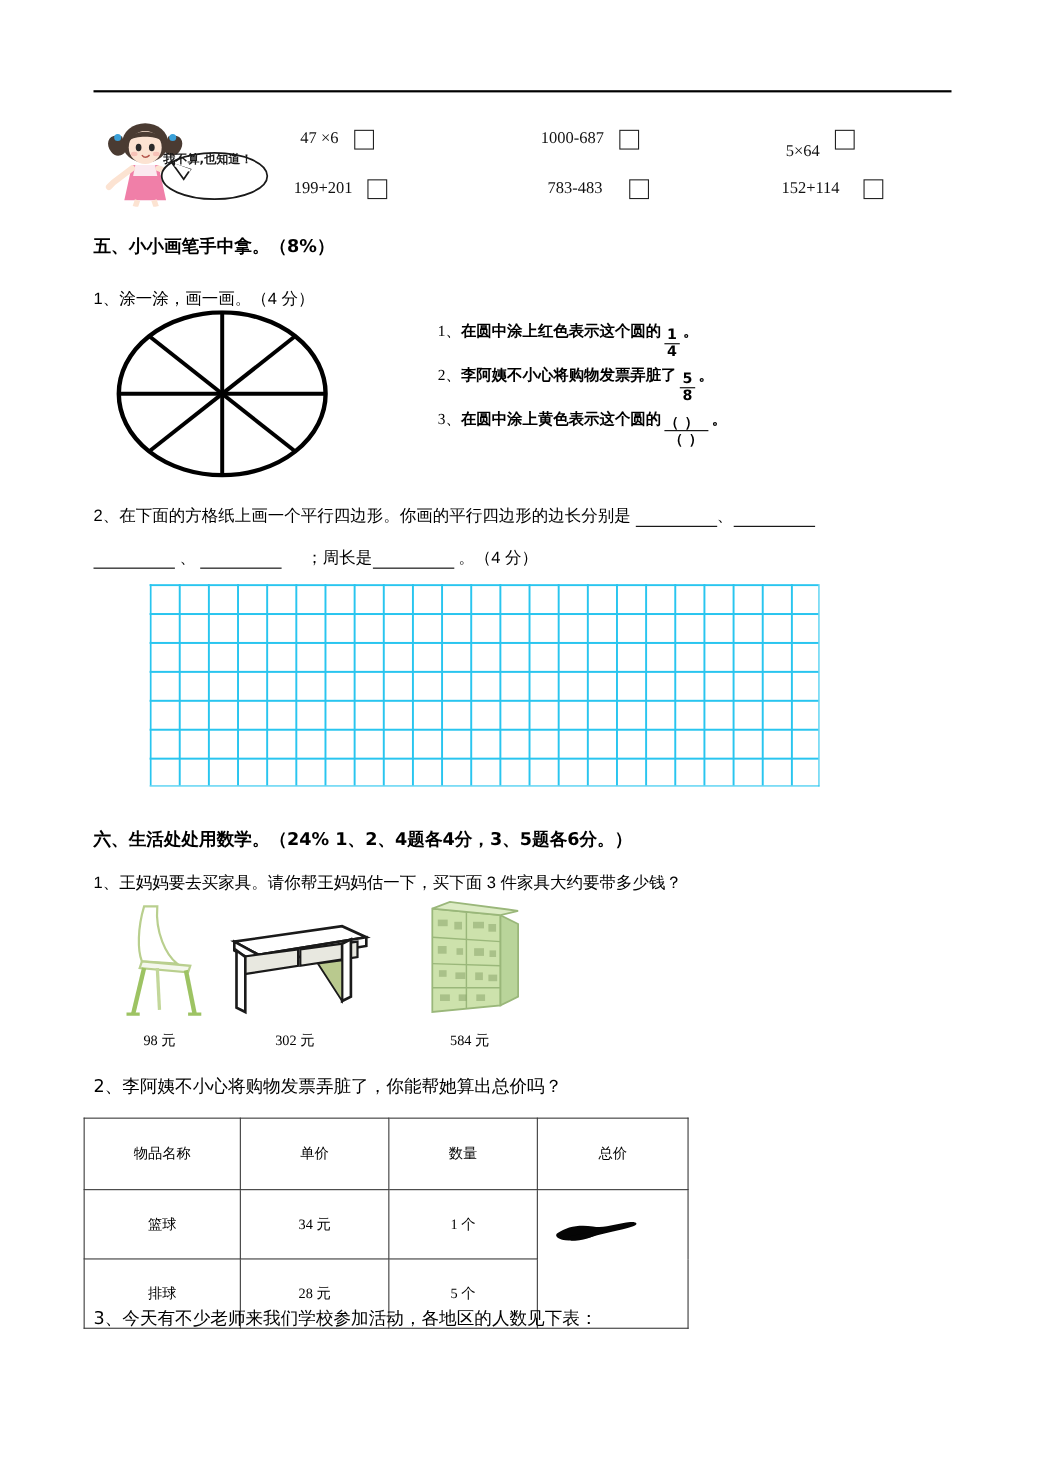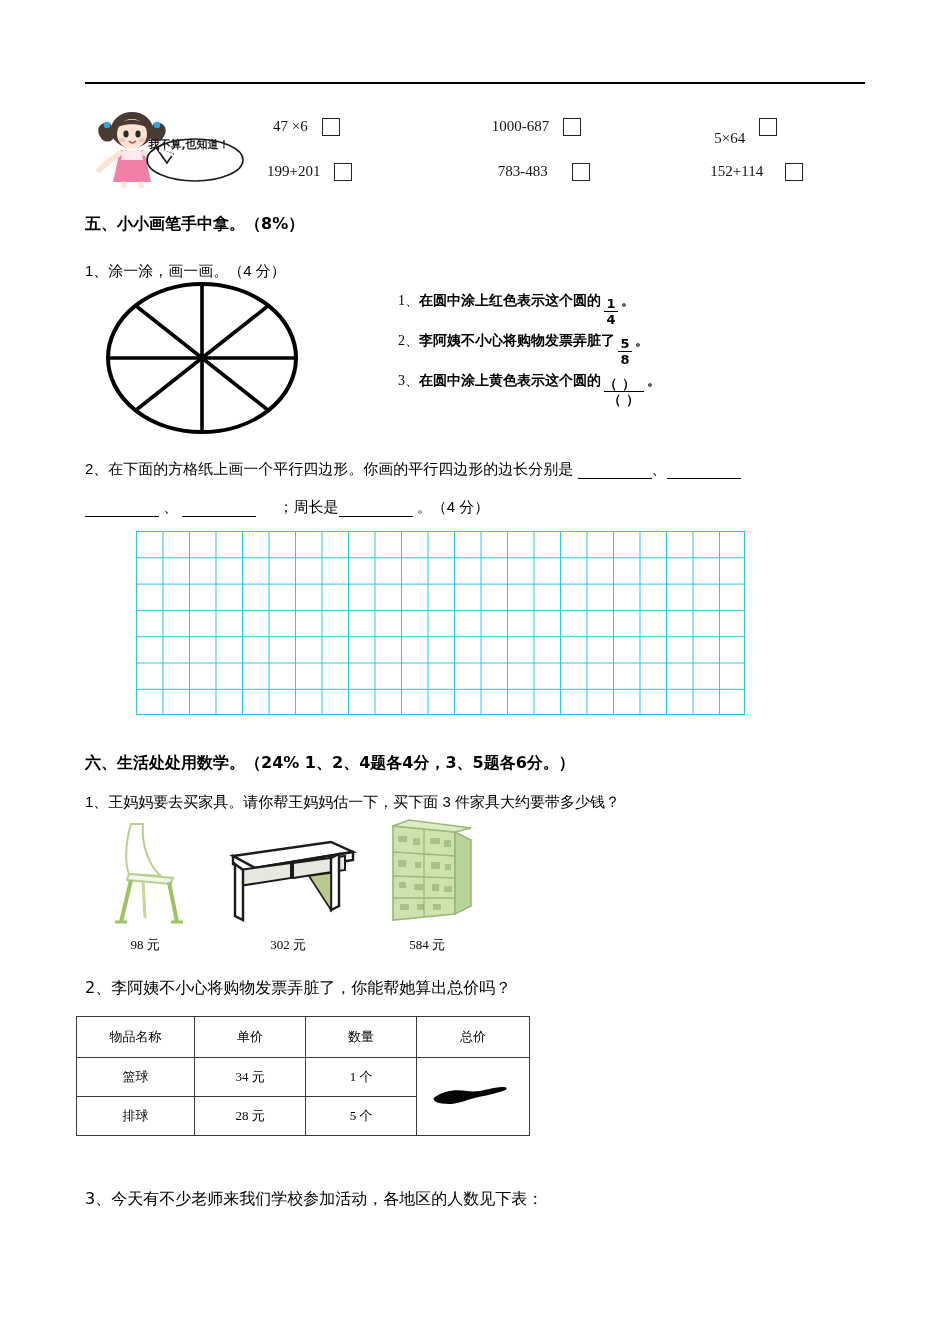--- a/index.html
+++ b/index.html
@@ -224,21 +224,21 @@
     left: 76px;
     top: 1016px;
     border-collapse: collapse;
     font-family: "Liberation Serif", "DejaVu Serif", serif;
     font-size: 13px;
   }
   .invoice-table td, .invoice-table th {
     border: 1.2px solid #3a3a3a;
     text-align: center;
     font-weight: normal;
-    padding: 0;
+    padding: 12px;
     margin-left: 35px;
   }
   .invoice-table .hdr td { height: 40px; }
   .invoice-table .bodyrow td { height: 38px; }
   .invoice-table .c-name { width: 117px; }
   .invoice-table .c-price { width: 110px; }
   .invoice-table .c-qty { width: 110px; }
   .invoice-table .c-total { width: 112px; position: relative; }
   .smudge-cell { position: relative; }
   .smudge {
@@ -399,21 +399,21 @@
         <path d="M44 56 L88 60 L86 66 L42 62 Z" fill="#f4f7ec" stroke="#b9cf8e" stroke-width="2"></path>
         <path d="M46 62 L36 104" stroke="#9dc363" stroke-width="4" fill="none"></path>
         <path d="M84 64 L92 104" stroke="#9dc363" stroke-width="4" fill="none"></path>
         <path d="M58 62 L60 100" stroke="#c3d79a" stroke-width="3" fill="none"></path>
         <path d="M30 104 L42 104" stroke="#9dc363" stroke-width="3"></path>
         <path d="M86 104 L98 104" stroke="#9dc363" stroke-width="3"></path>
       </svg>
       <div class="furn-price">98 元</div>
     </div>
 
-    <div class="furn-item" style="left:128px; top:0px; width:150px;">
+    <div class="furn-item" style="left:108px; top:0px; width:150px;">
       <svg width="150" height="112" viewBox="0 0 150 112">
         <path d="M20 38 L118 24 L140 34 L42 50 Z" fill="#ffffff" stroke="#1a1a1a" stroke-width="2.4"></path>
         <path d="M20 38 L20 46 L42 58 L42 50 Z" fill="#ffffff" stroke="#1a1a1a" stroke-width="2.4"></path>
         <path d="M42 50 L140 34 L140 42 L42 58 Z" fill="#ffffff" stroke="#1a1a1a" stroke-width="2.4"></path>
         <path d="M26 52 L78 45 L78 60 L26 68 Z" fill="#e8e8e0" stroke="#1a1a1a" stroke-width="2"></path>
         <path d="M80 45 L132 38 L132 52 L80 60 Z" fill="#e8e8e0" stroke="#1a1a1a" stroke-width="2"></path>
         <path d="M22 46 L22 98 L30 102 L30 52 Z" fill="#ffffff" stroke="#1a1a1a" stroke-width="2.4"></path>
         <path d="M118 40 L118 92 L126 88 L126 36 Z" fill="#ffffff" stroke="#1a1a1a" stroke-width="2.4"></path>
         <path d="M96 58 L118 55 L118 92 Z" fill="#b9c98e" stroke="#1a1a1a" stroke-width="1.6"></path>
       </svg>

